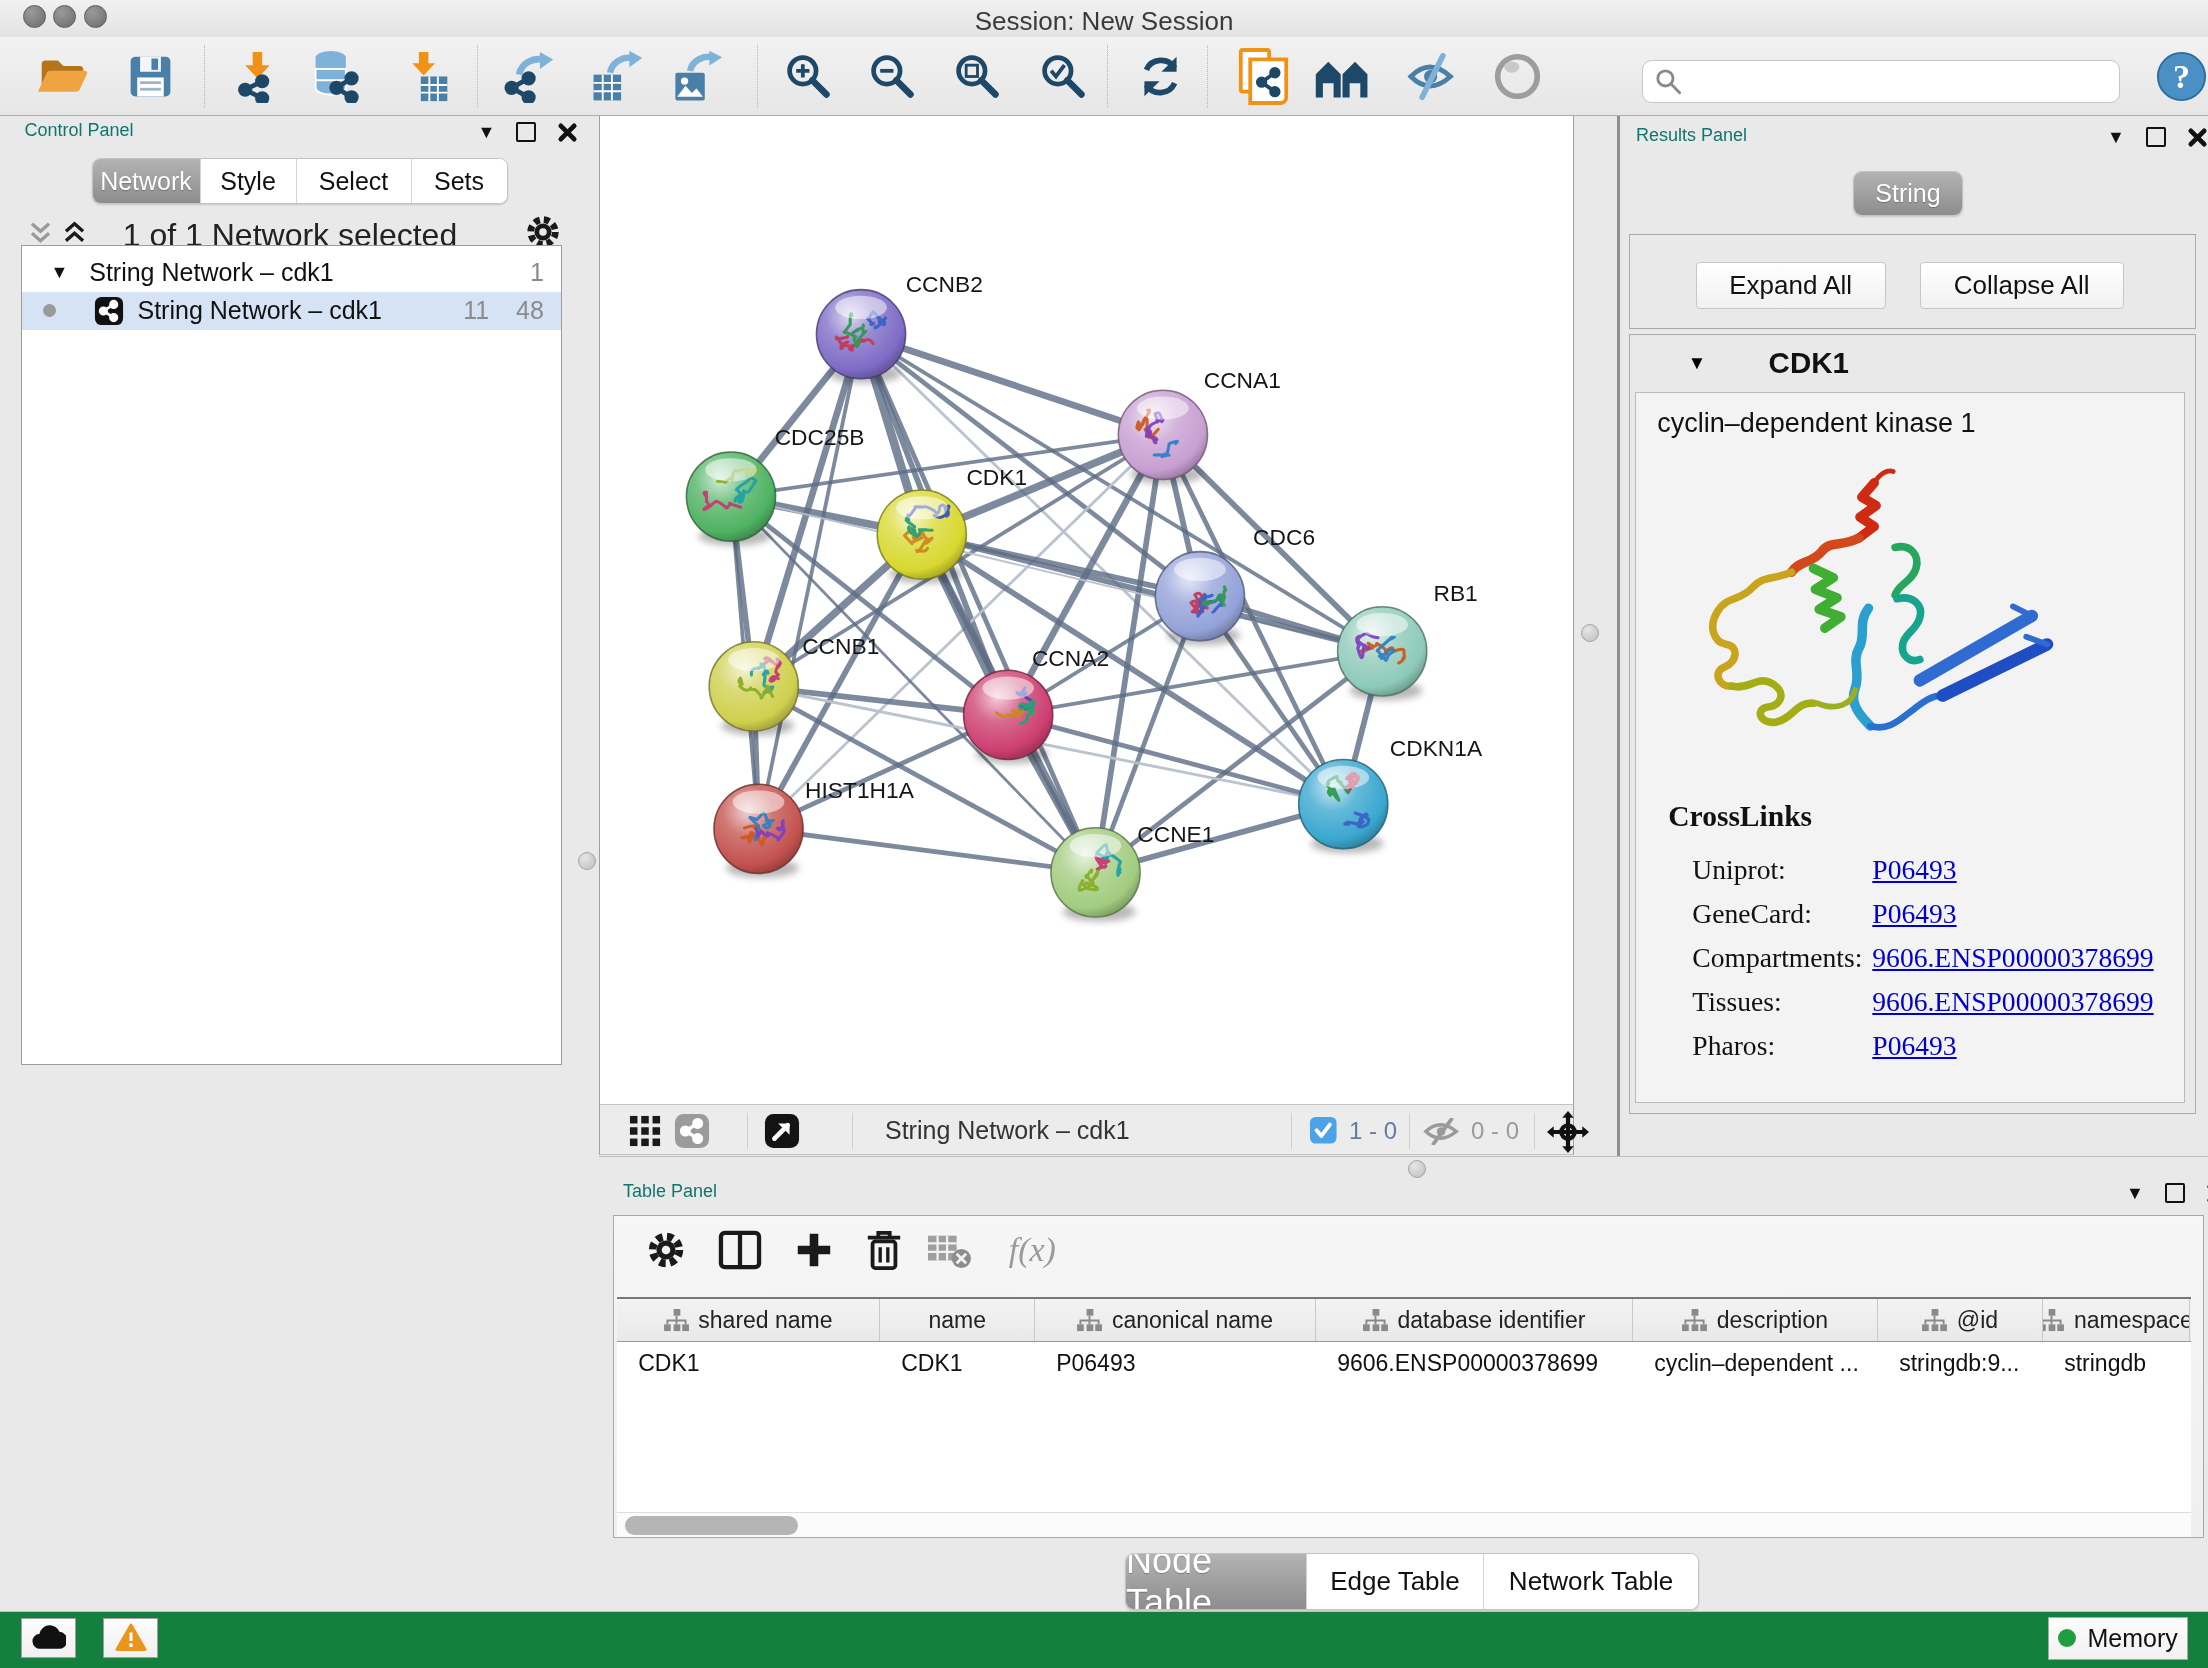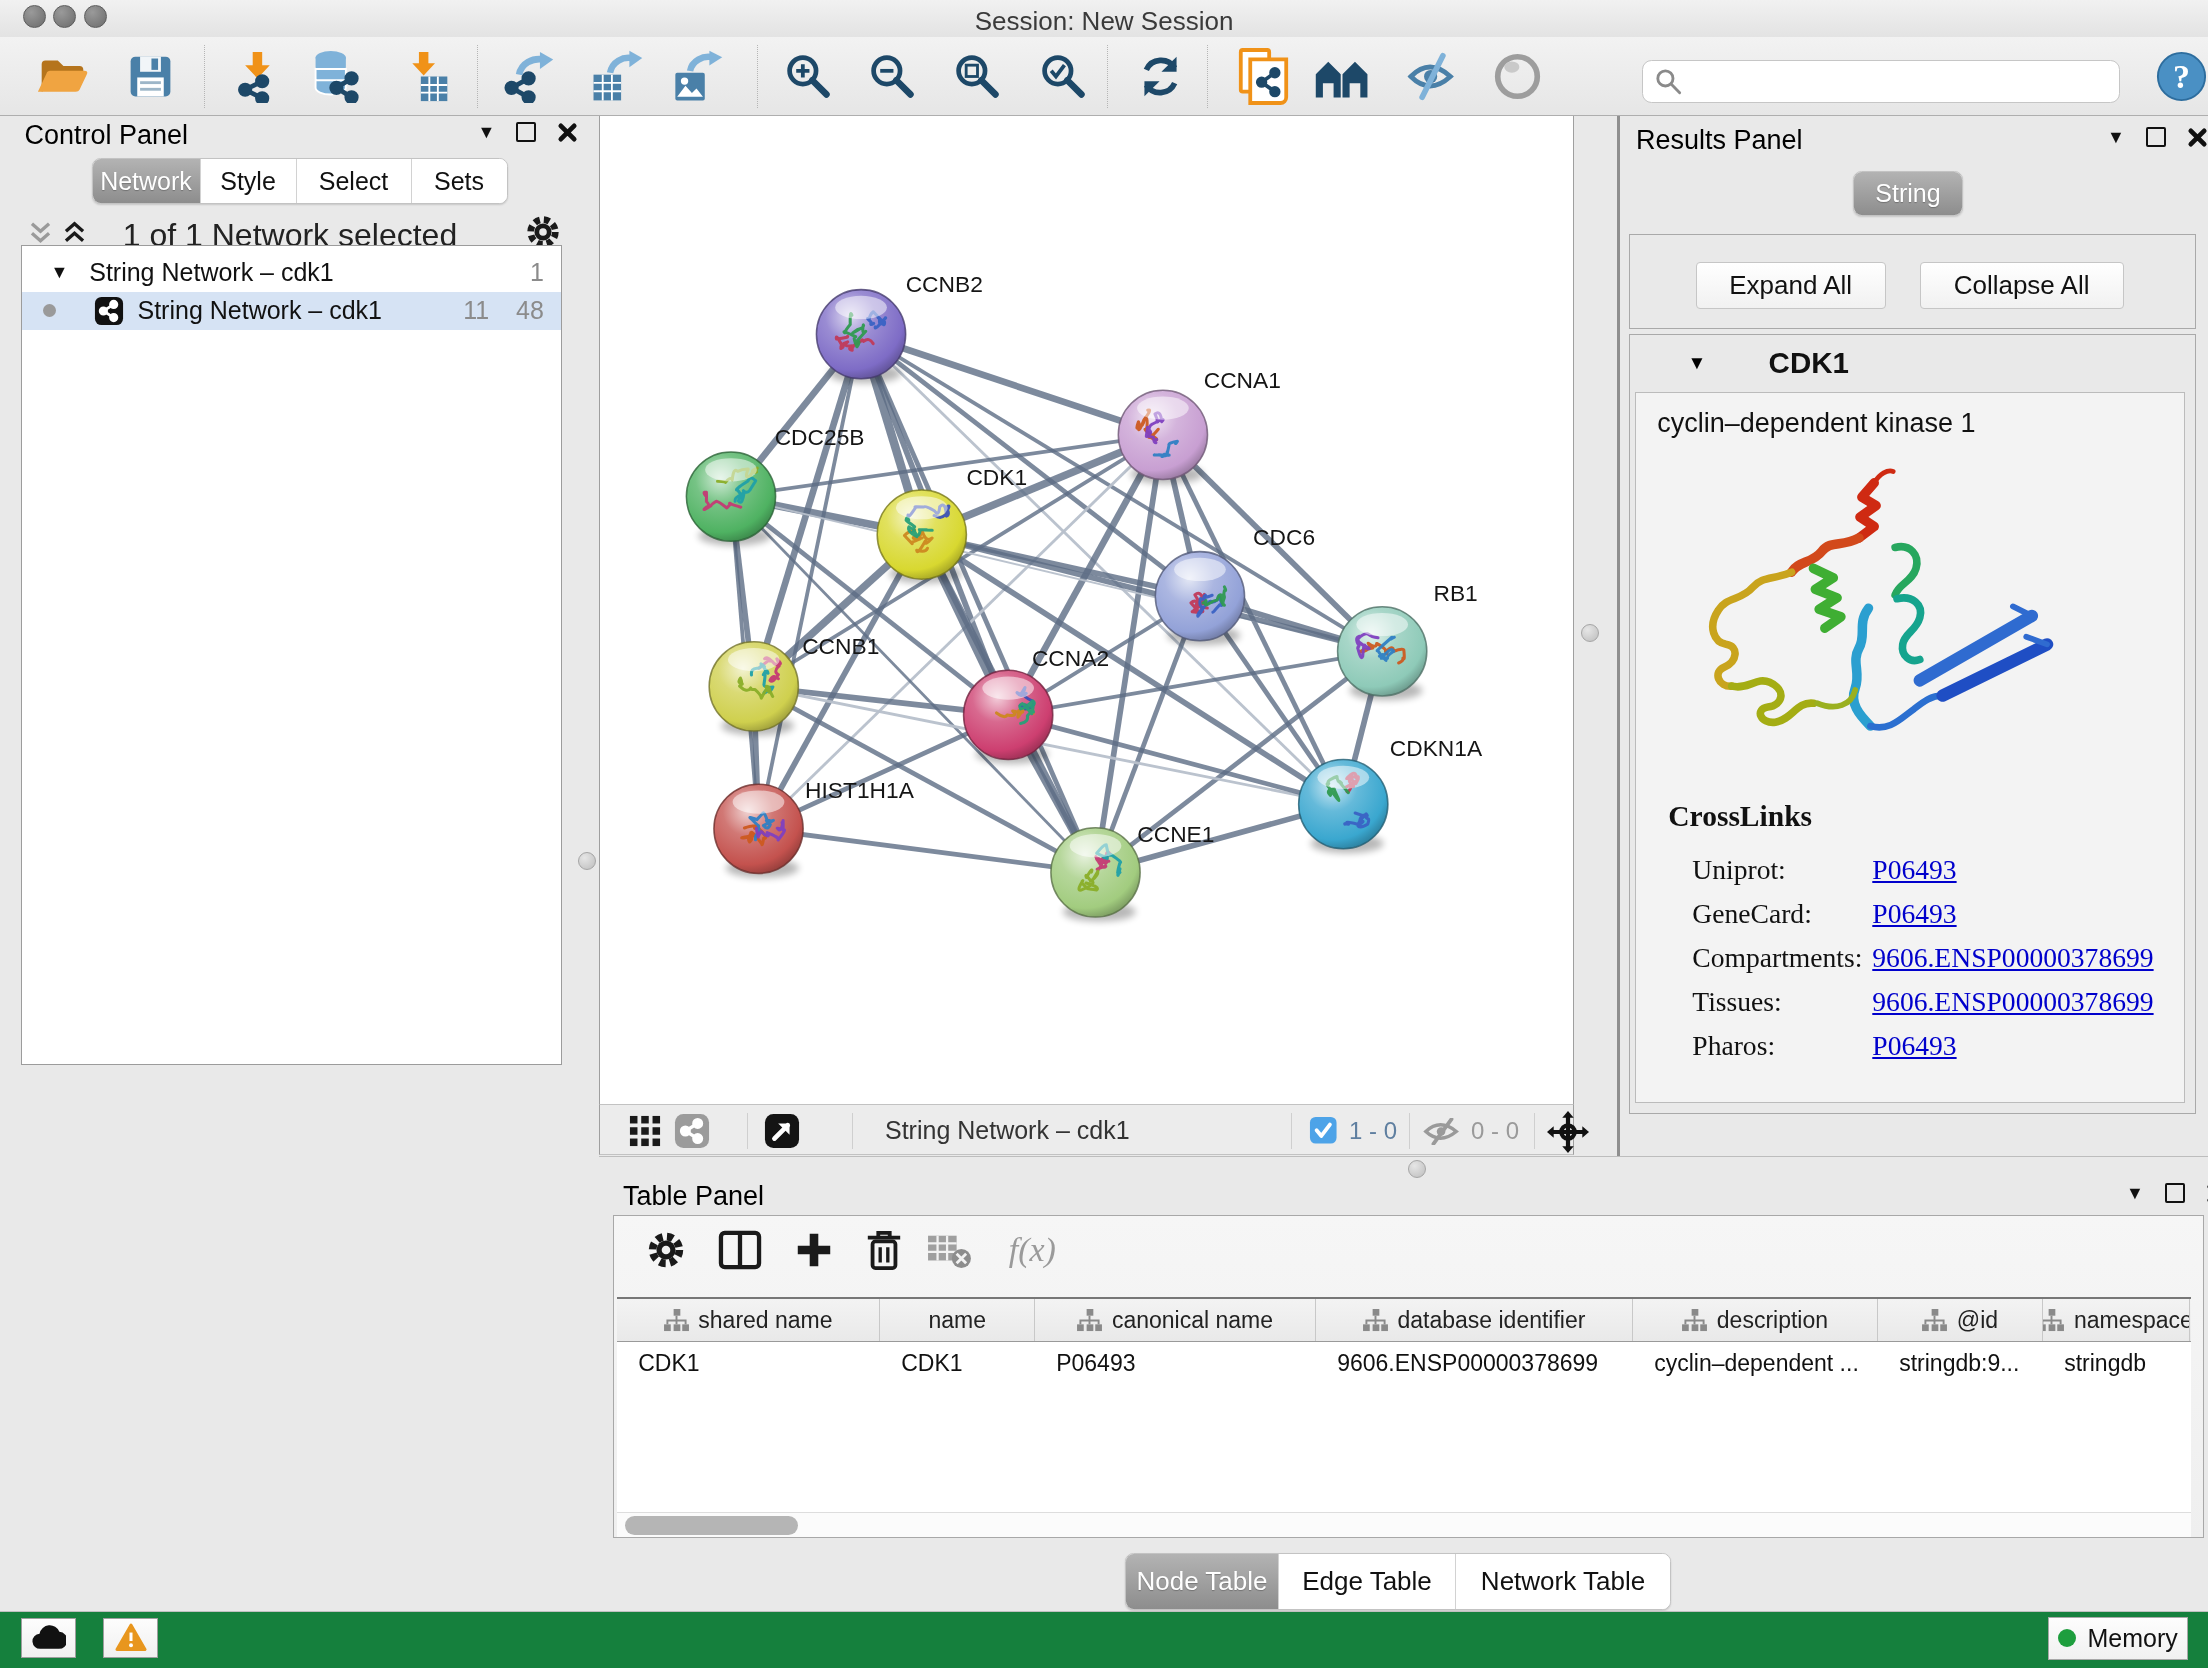--- a/index.html
+++ b/index.html
@@ -8,21 +8,21 @@
   
   #titlebar{left:0;top:0;width:2208px;height:37px;background:linear-gradient(#f1f1f1,#e3e3e3);}
   .tlight{top:4.8px;width:21px;height:21px;border-radius:50%;background:radial-gradient(circle at 35% 30%,#9a9a9a,#6b6b6b);border:1px solid #5c5c5c;}
   #win-title{left:0;top:5.7px;width:2208px;text-align:center;font-size:26px;color:#3a3a3a;}
   #toolbar{left:0;top:37px;width:2208px;height:79px;background:linear-gradient(#f2f2f2,#e6e6e6);border-bottom:1.9px solid #aeaeae;box-sizing:border-box;}
   .tbtn{top:11.4px;width:57px;height:57px;display:flex;align-items:center;justify-content:center;}
   .tsep{top:7.6px;width:0;height:63px;border-left:1.9px dotted #b5b5b5;}
   #search-box{left:1642px;top:23px;width:476px;height:41px;background:#fff;border:1.9px solid #c6c6c6;border-radius:9.5px;display:flex;align-items:center;}
   #search-input{border:none;outline:none;font-size:23px;flex:1;background:transparent;margin-left:7.6px;font-family:"Liberation Sans",sans-serif;}
   
-  .panel-title{font-size:27px;color:#000000;text-align:center;}
+  .panel-title{font-size:18px;color:#0f766e;text-align:center;}
   .pctl{display:flex;align-items:center;gap:21px;}
   .tri{font-size:18px;color:#111;line-height:1;}
   .flsq{width:16px;height:16px;border:2.9px solid #111;border-radius:1.9px;}
   .seg{display:flex;border:1px solid #c3c3c3;border-radius:8.6px;overflow:hidden;background:#fff;box-shadow:0 1px 1.9px rgba(0,0,0,.15);}
   .seg .sg{display:flex;align-items:center;justify-content:center;font-size:25px;color:#111;background:#fff;border-left:1px solid #d2d2d2;cursor:default;}
   .seg .sg:first-child{border-left:none;}
   .seg .sg.on{background:linear-gradient(#b3b3b3,#8d8d8d);color:#fff;text-shadow:0 1px 1px rgba(0,0,0,.25);}
   #control-panel{left:9.5px;top:118px;width:561px;height:1484px;}
   #cp-list{left:11.4px;top:127px;width:539px;height:818px;border:1.9px solid #9c9c9c;background:#fff;}
   .cp-row{position:relative;height:38px;display:flex;align-items:center;font-size:25px;color:#111;}
@@ -829,21 +829,21 @@
             <div class="td" style="width: 245px;">cyclin–dependent ...</div>
             <div class="td" style="width: 165px;">stringdb:9...</div>
             <div class="td" style="width: 147px;">stringdb</div>
           </div>
       </div>
       <div id="hscroll" class="abs">
         <div id="hthumb" class="abs"></div>
       </div>
     </div>
     <div class="seg abs" style="left:526px;top:374px;height:55px">
-      <div class="sg on" style="width:152px;font-size:26px">Node Table</div>
+      <div class="sg on" style="width:180px;font-size:36px">Node Table</div>
       <div class="sg" style="width:176px;font-size:26px">Edge Table</div>
       <div class="sg" style="width:214px;font-size:26px">Network Table</div>
     </div>
   </div>
 
   <div id="statusbar" class="abs">
     <div class="sbtn abs" style="left:21px">
       <svg width="34" height="25" viewBox="0 0 36 26">
           <path d="M9 25 a8 8 0 0 1 -1-16 a11 11 0 0 1 21-2 a7.5 7.5 0 0 1 -1 18 z" fill="#111"></path>
         </svg>

